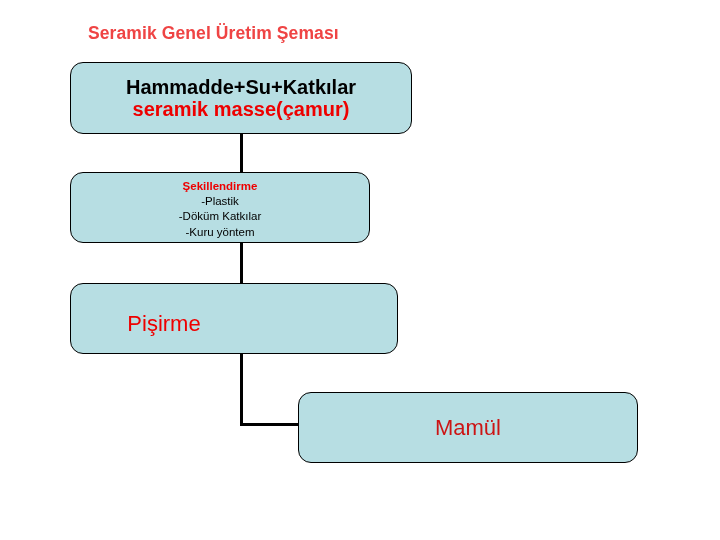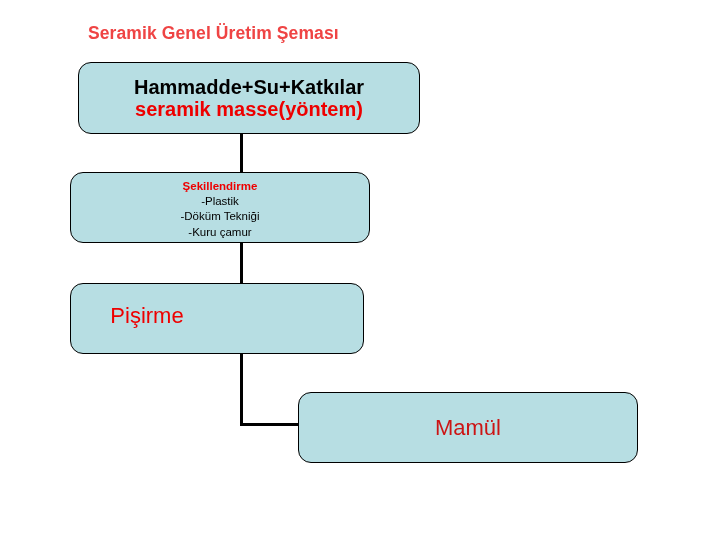--- a/index.html
+++ b/index.html
@@ -39,21 +39,21 @@
     border: 1.6px solid #000000;
     border-radius: 13px;
     display: flex;
     flex-direction: column;
     align-items: center;
     justify-content: center;
   }
 
   
   #box-hammadde {
-    left: 78px;
+    left: 70px;
     top: 62px;
     width: 342px;
     height: 72px;
   }
   #box-hammadde .line-main {
     font-size: 20px;
     font-weight: bold;
     color: #000000;
     line-height: 1.12;
     white-space: nowrap;
@@ -87,24 +87,24 @@
     font-weight: normal;
     color: #000000;
     line-height: 1.32;
     white-space: nowrap;
   }
 
   
   #box-pisirme {
     left: 70px;
     top: 283px;
-    width: 294px;
+    width: 328px;
     height: 71px;
     justify-content: flex-end;
-    padding-bottom: 24px;
+    padding-bottom: 16px;
   }
   #box-pisirme .label {
     position: relative;
     left: -70px;
     font-size: 22px;
     font-weight: normal;
     color: #ee0000;
     white-space: nowrap;
   }
 
@@ -135,30 +135,30 @@
 </style>
 </head>
 <body>
 
 <div id="canvas">
 
   <div id="diagram-title">Seramik Genel Üretim Şeması</div>
 
   <div class="box" id="box-hammadde">
     <div class="line-main">Hammadde+Su+Katkılar</div>
-    <div class="line-sub">seramik masse(yöntem)</div>
+    <div class="line-sub">seramik masse(çamur)</div>
   </div>
 
   <div class="conn" id="conn-1-2"></div>
 
   <div class="box" id="box-sekillendirme">
     <div class="heading">Şekillendirme</div>
     <div class="item">-Plastik</div>
-    <div class="item">-Döküm Tekniği</div>
-    <div class="item">-Kuru çamur</div>
+    <div class="item">-Döküm Katkılar</div>
+    <div class="item">-Kuru yöntem</div>
   </div>
 
   <div class="conn" id="conn-2-3"></div>
 
   <div class="box" id="box-pisirme">
     <div class="label">Pişirme</div>
   </div>
 
   <div class="conn" id="conn-3-4-vert"></div>
   <div class="conn" id="conn-3-4-horz"></div>

